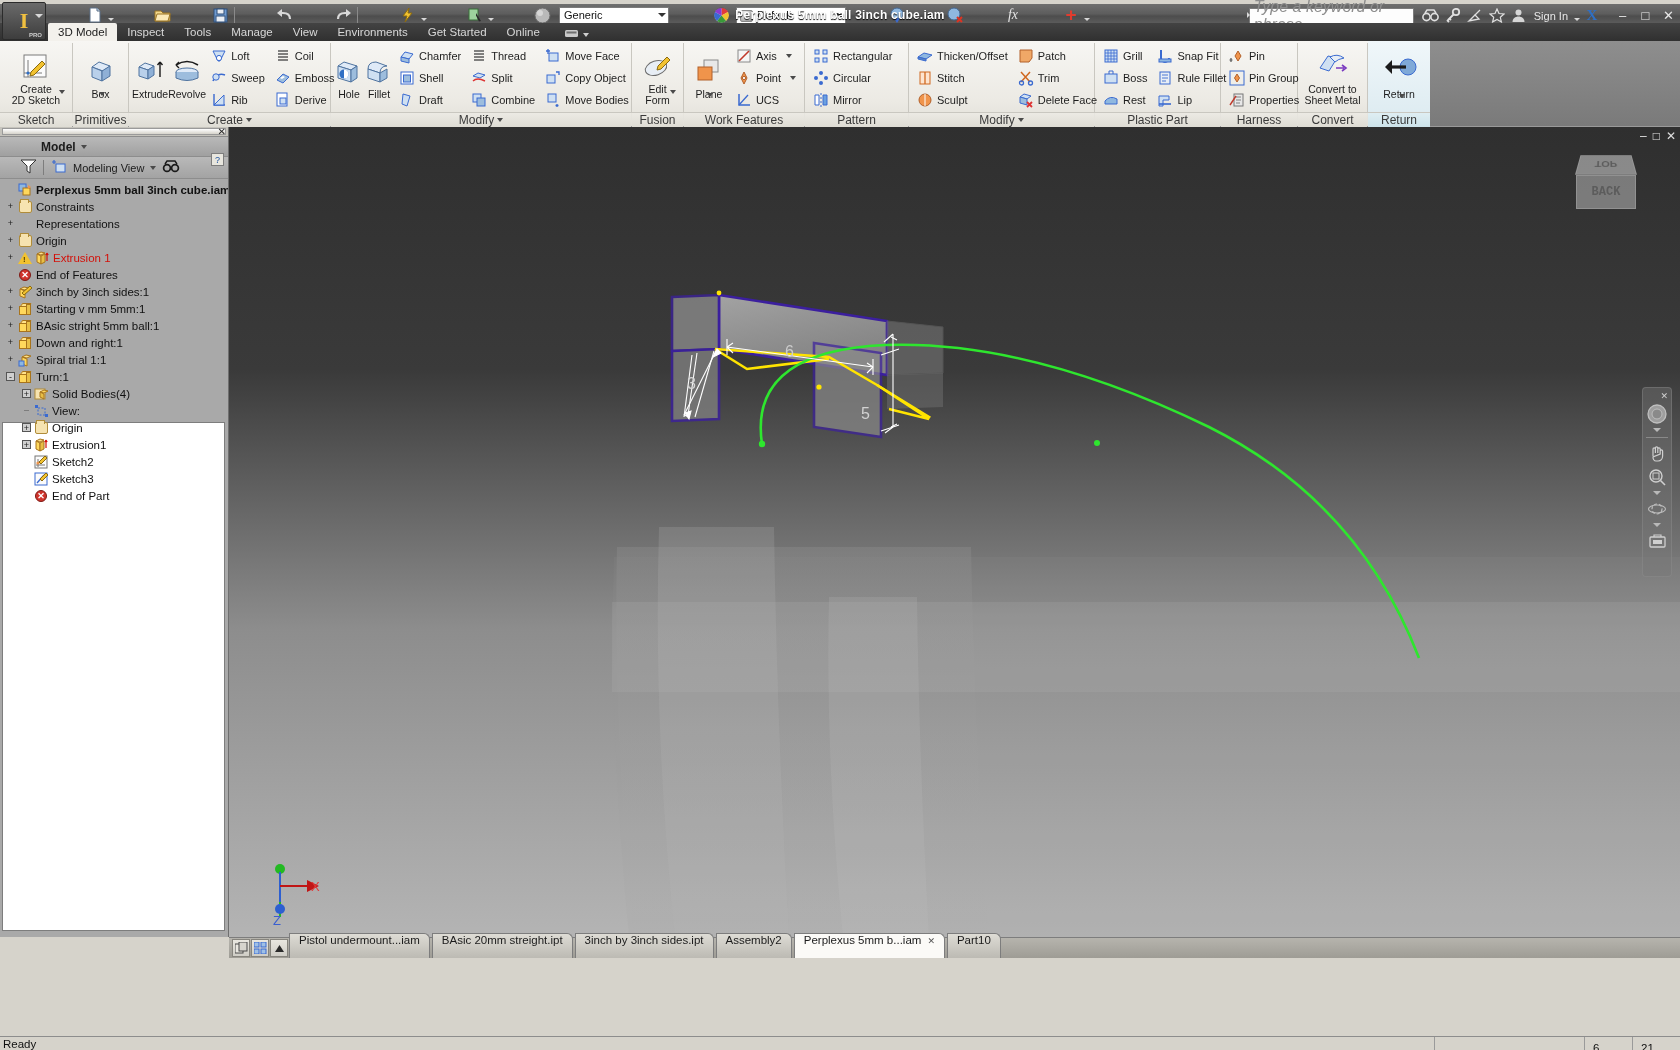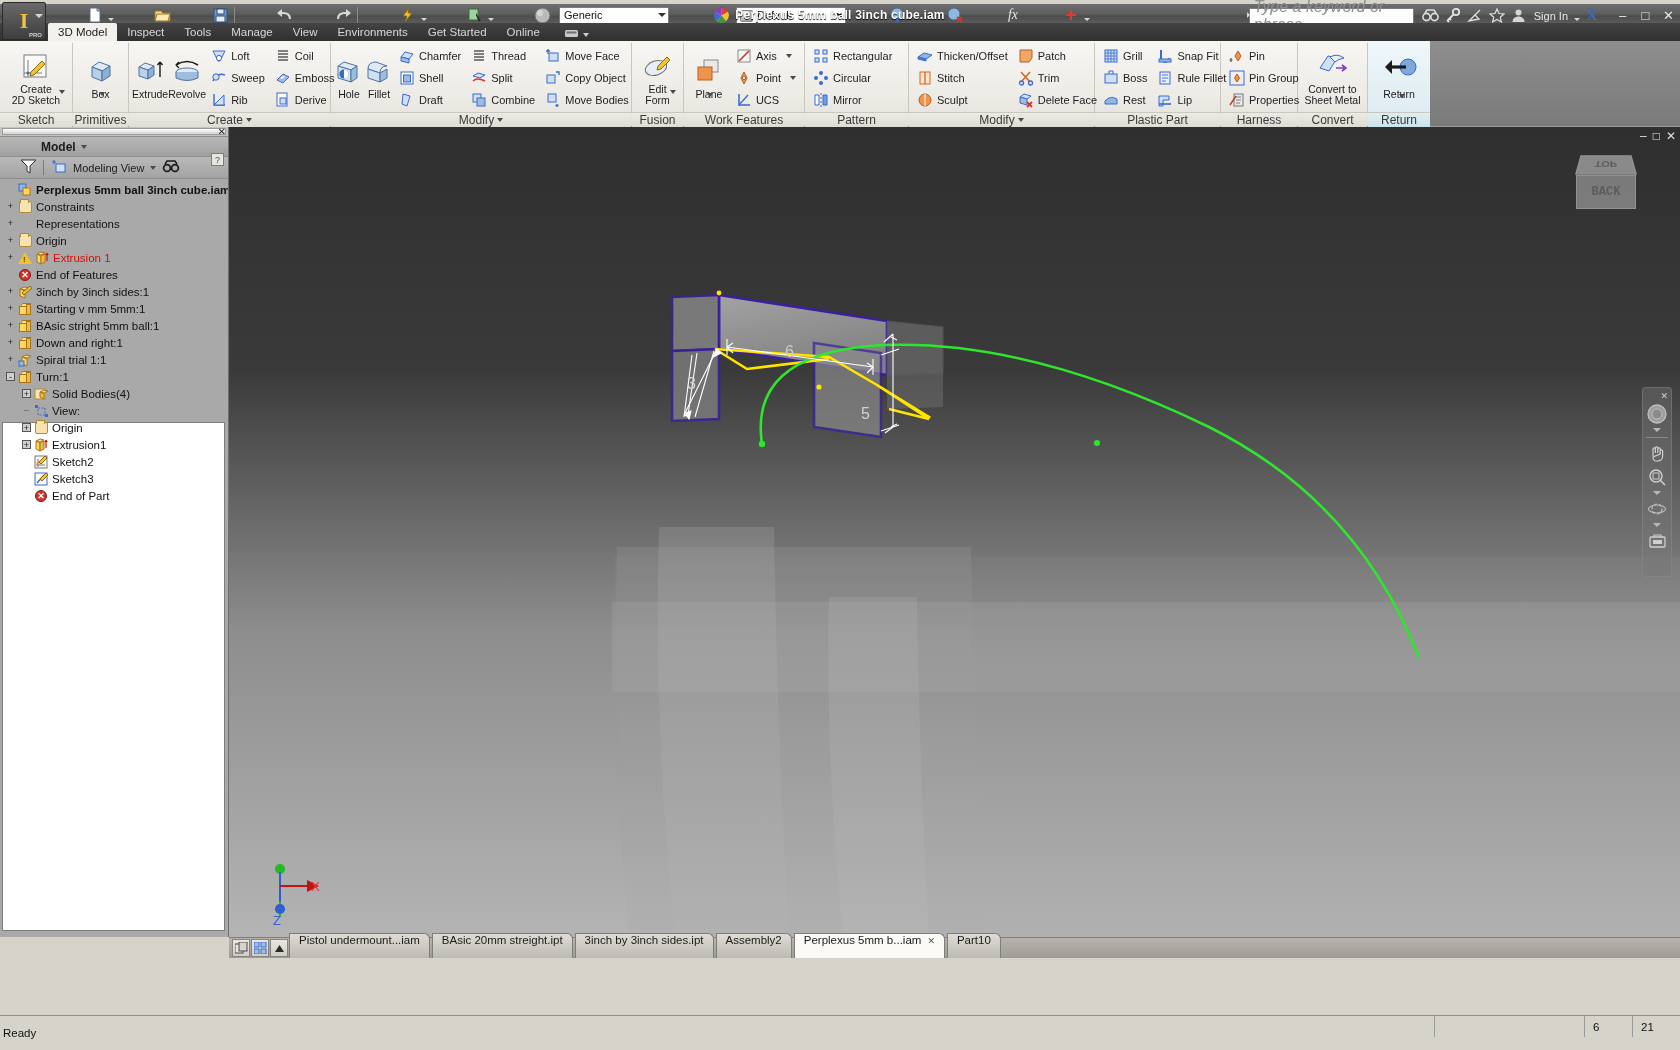--- a/index.html
+++ b/index.html
@@ -222,21 +222,21 @@
   }
   .dtab.active { background: #fbfaf7; height: 20px; }
   .dtab .xmark { font-size: 9px; color:#555; }
 
   
   .statusbar {
     position: absolute; left:0; top: 958px; width: 1680px; height: 92px;
     background: #d6d3cb;
   }
   .sb-row {
-    position:absolute; left:0; bottom:0; width:1680px; height:35px;
+    position:absolute; left:0; bottom:0; width:1680px; height:14px;
     background: #d6d3cb; border-top: 1px solid #8d8d8d;
     display:flex; align-items:center;
   }
   .sb-ready { font-size:11.5px; color:#111; padding-left:3px; }
   .sb-cell { height:21px; border-left:1px solid #9a9a9a; display:flex;align-items:center;padding:0 8px;font-size:11.5px;color:#111;}
   .sb-right { position:absolute; right:0; top:0; height:21px; display:flex; }
 </style>
 </head>
 <body>
 

